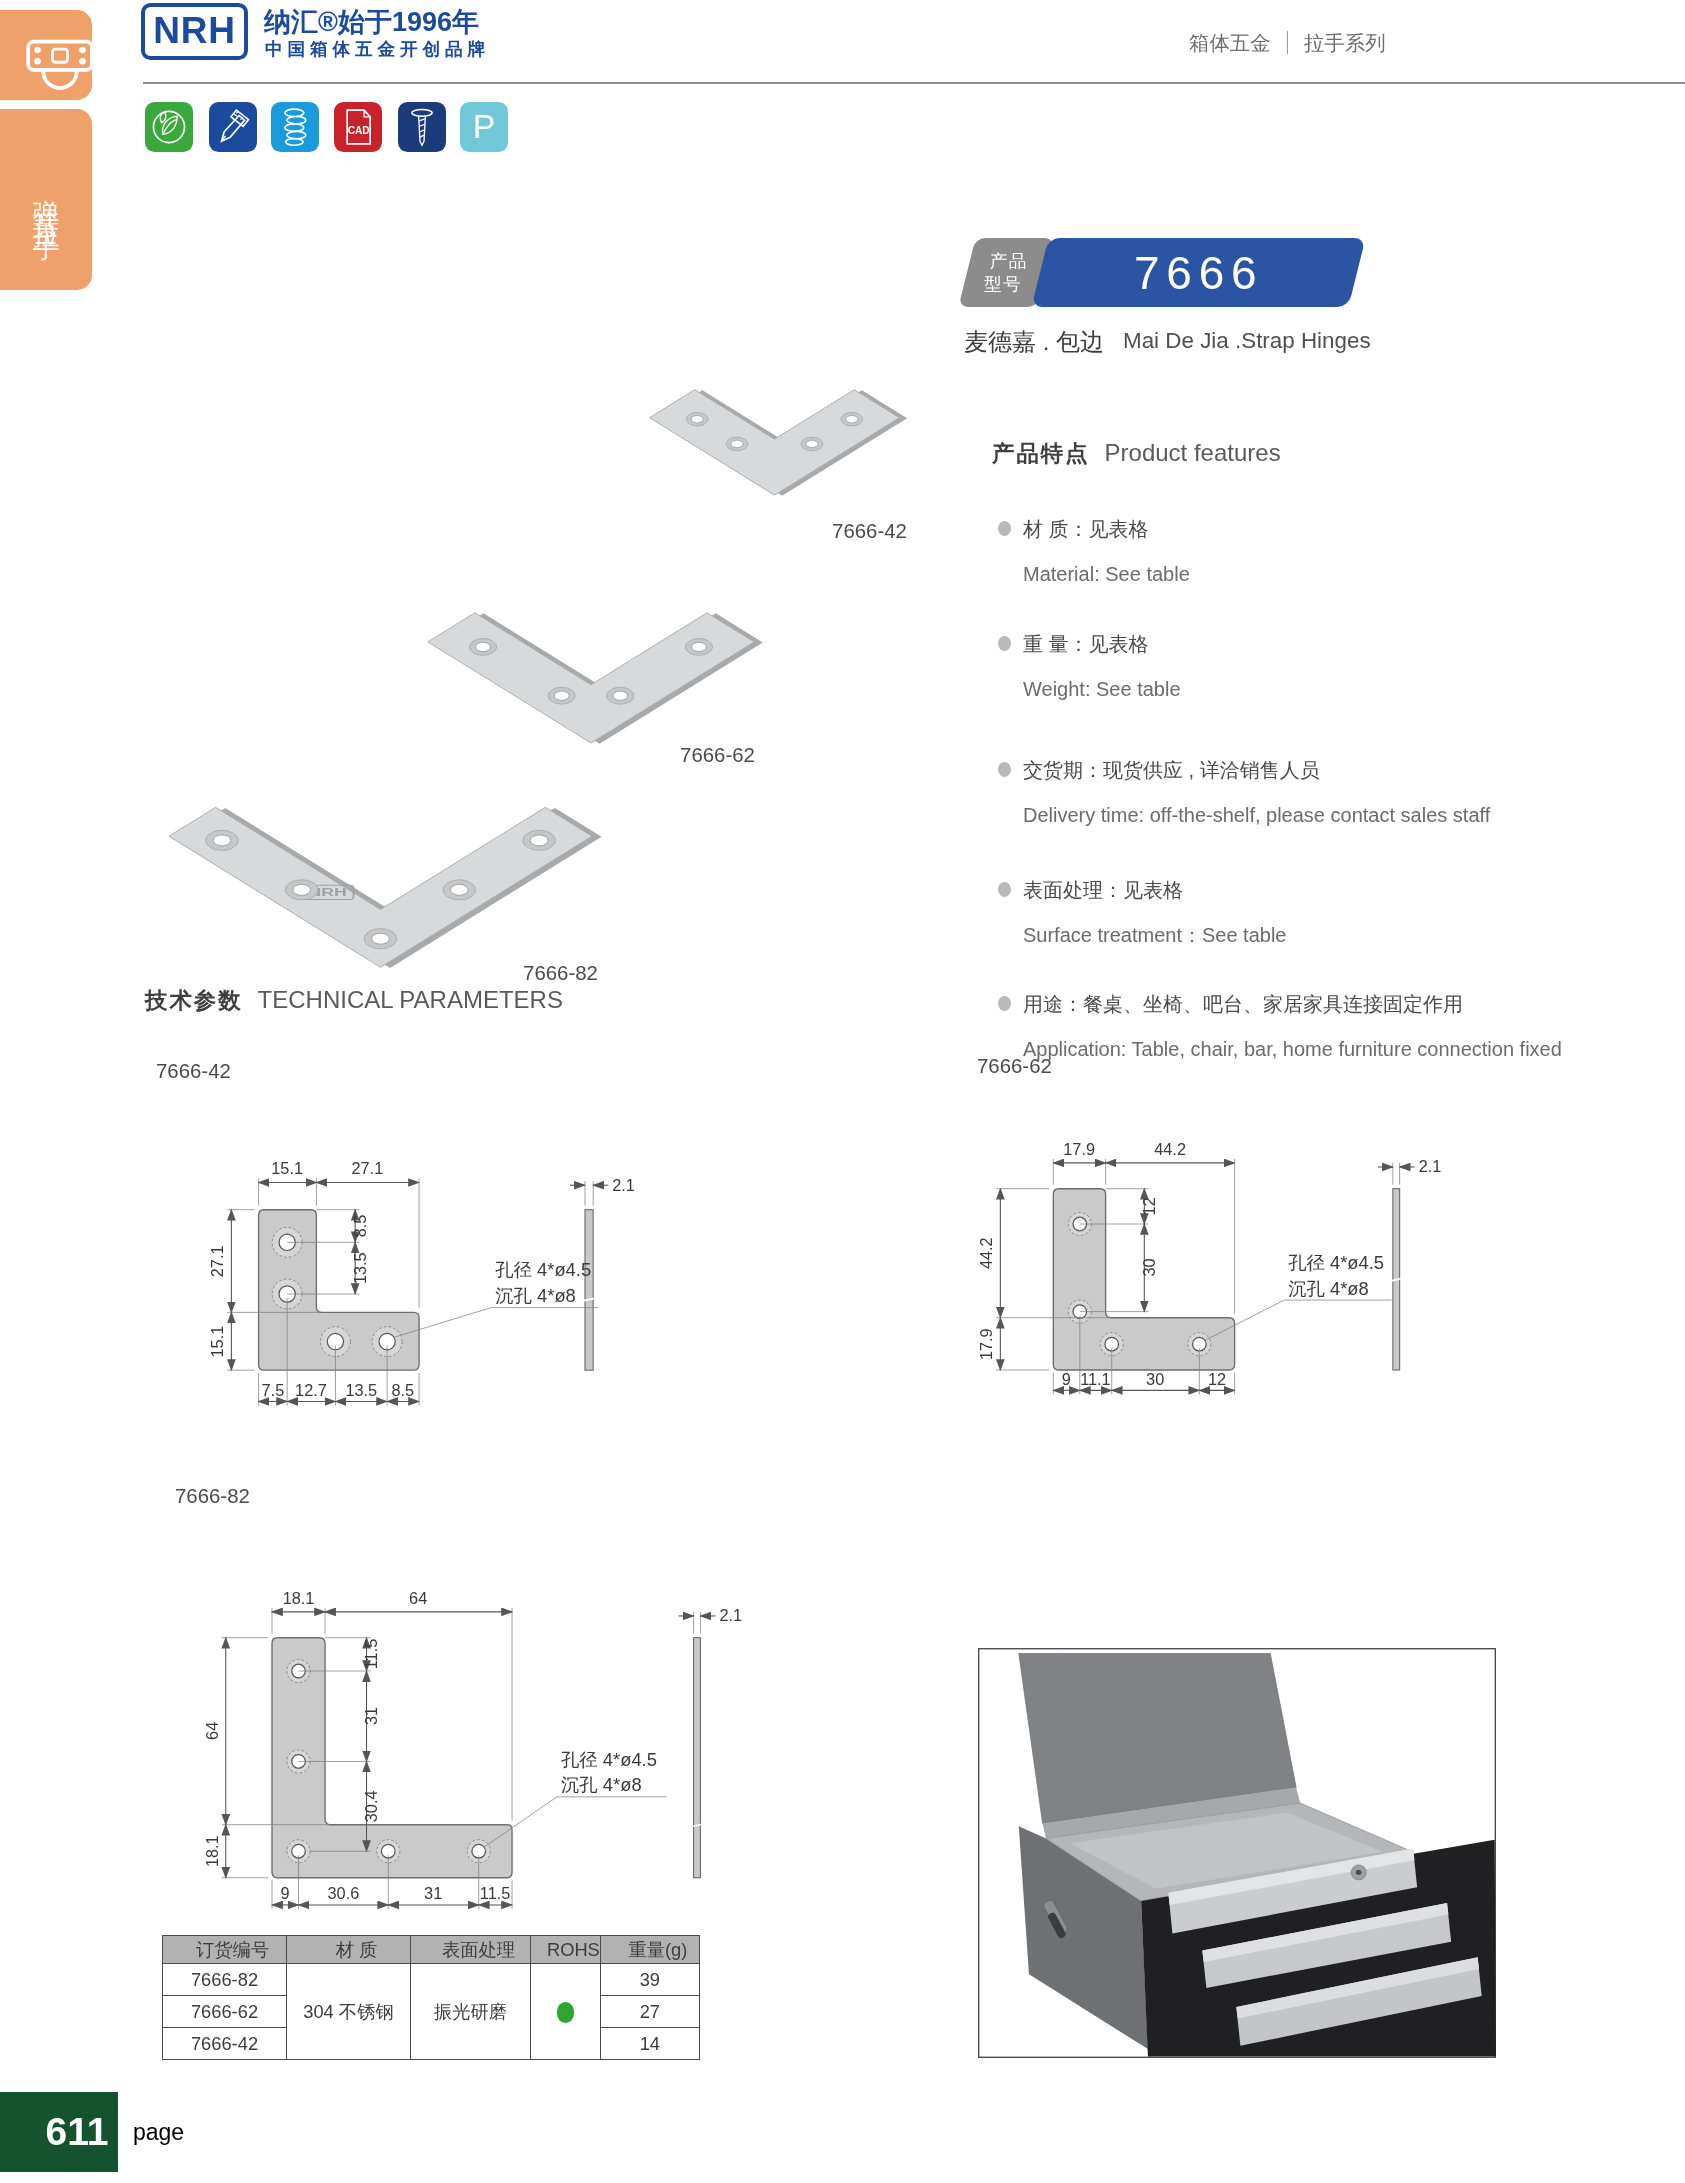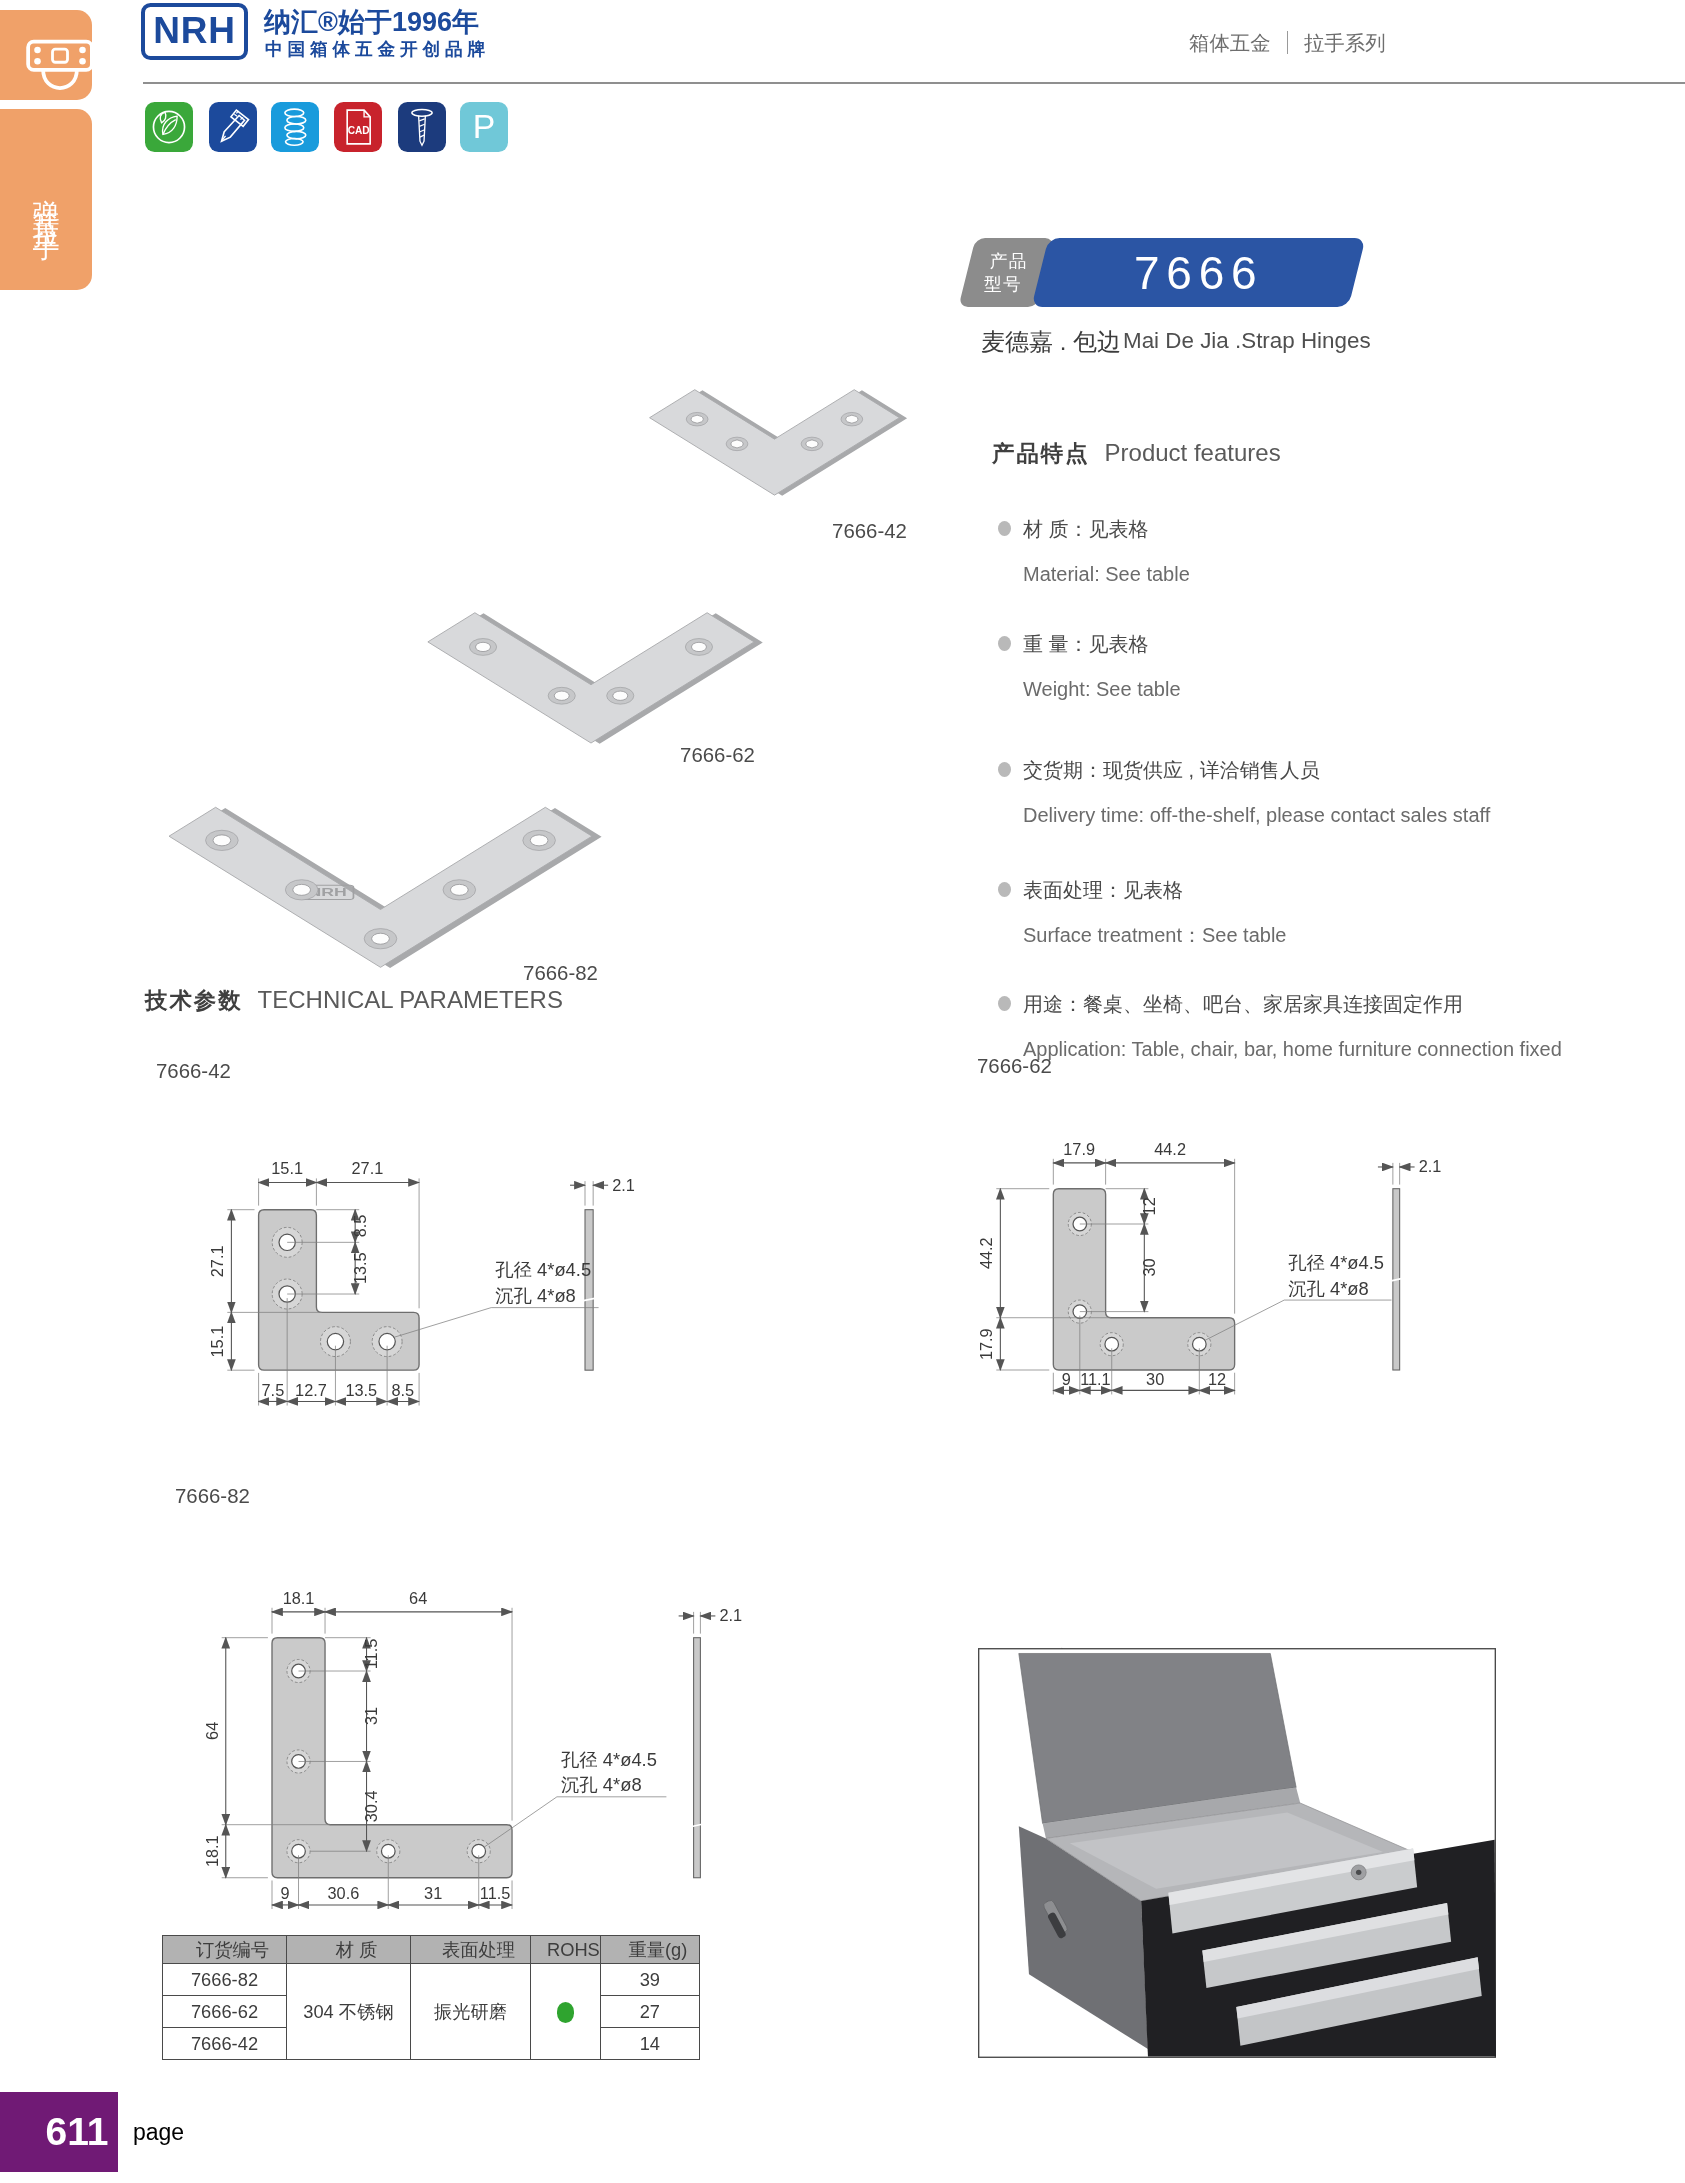--- a/index.html
+++ b/index.html
@@ -33,21 +33,21 @@
   .sec-head .zh{font-size:22.4px;font-weight:bold;color:#3f3f3f;letter-spacing:2px;}
   .sec-head .en{font-size:24px;color:#5a5a5a;}
 
   
   .badge-gray{position:absolute;left:967px;top:238px;width:79px;height:69px;background:#8c8c8c;border-radius:9.5px;
     transform:skewX(-14deg);display:flex;flex-direction:column;align-items:center;justify-content:center;color:#fff;}
   .badge-gray div{font-size:17.7px;line-height:23px;transform:skewX(14deg);letter-spacing:1.4px;}
   .badge-blue{position:absolute;left:1040px;top:238px;width:317px;height:69px;background:#2b55a4;border-radius:11px;
     transform:skewX(-14deg);display:flex;align-items:center;justify-content:center;}
   .badge-blue span{font-size:46px;color:#fff;letter-spacing:6.8px;transform:skewX(14deg);}
-  .subtitle-zh{position:absolute;left:964px;top:326px;font-size:24px;color:#3c3c3c;margin-left:17px;}
+  .subtitle-zh{position:absolute;left:964px;top:326px;font-size:24px;color:#3c3c3c;}
   .subtitle-en{position:absolute;left:1123px;top:328px;font-size:22.4px;color:#4f4f4f;}
 
   
   .feat-item{position:absolute;left:998px;width:673px;}
   .feat-item .dot{position:absolute;left:0;top:5.4px;width:13px;height:15px;border-radius:50%;background:#b9b9b9;}
   .feat-item .zh{margin-left:25px;font-size:20px;color:#4a4a4a;}
   .feat-item .en{margin-left:25px;margin-top:17.7px;font-size:20px;color:#6b6b6b;max-width:632px;line-height:26px;}
 
   
   .dim-line{stroke:#555;stroke-width:1.6;fill:none;}
@@ -67,21 +67,21 @@
   .b-hole-inner{fill:#fdfdfd;stroke:#8f9092;stroke-width:1.2;}
 
   
   table.spec{position:absolute;left:162px;top:1935px;border-collapse:collapse;table-layout:fixed;}
   table.spec th, table.spec td{border:1.4px solid #4a4a4a;text-align:center;font-size:18.3px;color:#3d3d3d;padding:0;}
   table.spec th{background:#b2b2b2;height:27px;font-weight:normal;padding-left:16px;}
   table.spec td{height:31px;background:#fff;}
   .rohs-dot{display:inline-block;width:17.7px;height:20.4px;border-radius:50%;background:#2fa42f;vertical-align:middle;}
 
   
-  .page-badge{position:absolute;left:0;top:2092px;width:118px;height:80px;background:#701a75;
+  .page-badge{position:absolute;left:0;top:2092px;width:118px;height:80px;background:#14532d;
     display:flex;align-items:center;justify-content:flex-end;}
   .page-badge span{color:#fff;font-size:39px;font-weight:bold;padding-right:9.5px;}
   .page-word{position:absolute;left:133px;top:2119px;font-size:23px;color:#000000;}
 
   .wline{stroke:#fff;fill:none;stroke-width:2.5;}
   .photo-frame{position:absolute;left:978px;top:1648px;}
 </style>
 </head>
 <body>
 

